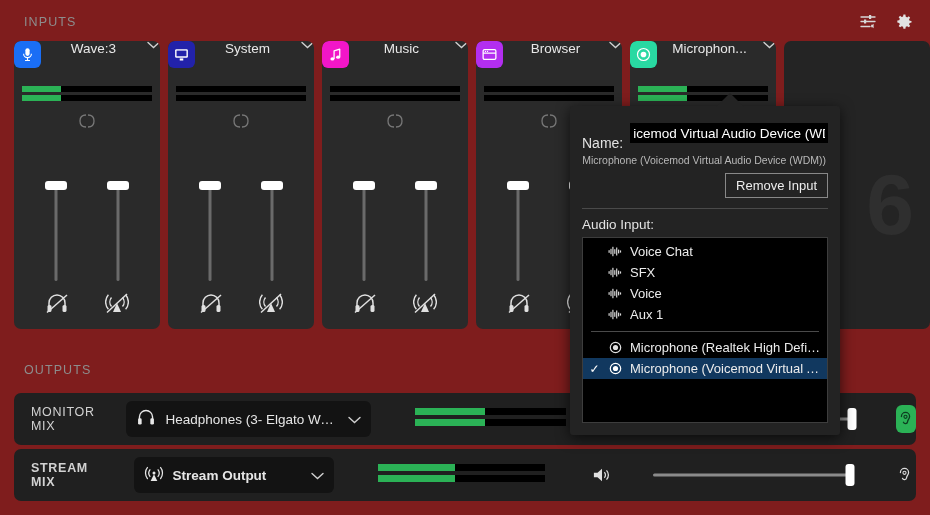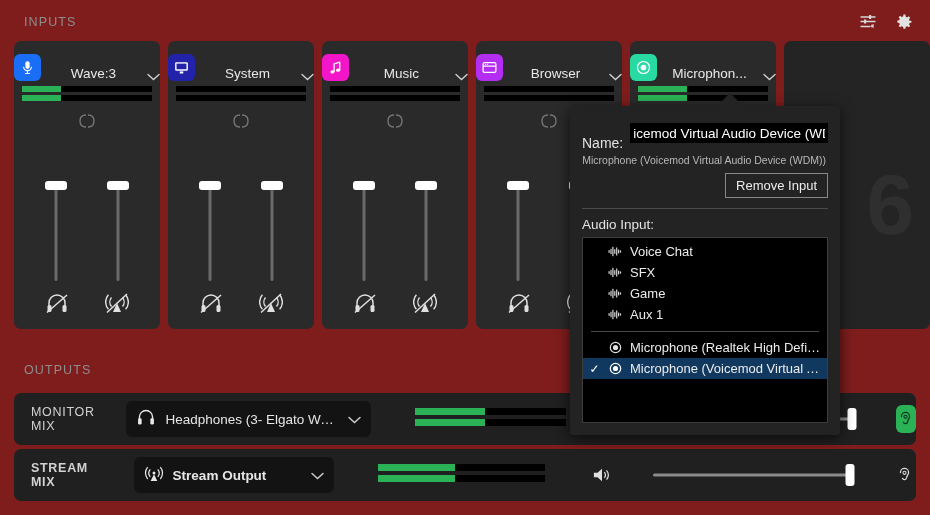--- a/index.html
+++ b/index.html
@@ -46,21 +46,21 @@
     border-radius: 7px;
     flex: 0 0 146px;
     position: relative;
     overflow: hidden;
   }
   .channel.ghost { background: #242424; }
 
   .ch-header {
     height: 40px;
     display: flex;
-    align-items: flex-end;
+    align-items: flex-start;
     padding: 0 0;
     gap: 8px;
   }
   .ch-icon {
     width: 27px; height: 27px;
     border-radius: 6px;
     display: flex; align-items: center; justify-content: center;
     flex: 0 0 27px;
   }
   .ch-icon svg { display:block; }
@@ -779,21 +779,21 @@
               <rect x="0.5" y="4.2" width="1.2" height="2.6"></rect>
               <rect x="2.4" y="2.8" width="1.2" height="5.4"></rect>
               <rect x="4.3" y="0.8" width="1.2" height="9.4"></rect>
               <rect x="6.2" y="3.2" width="1.2" height="4.6"></rect>
               <rect x="8.1" y="1.5" width="1.2" height="8"></rect>
               <rect x="10.0" y="3.6" width="1.2" height="3.8"></rect>
               <rect x="11.9" y="4.4" width="1.2" height="2.2"></rect>
             </g>
           </svg>
         </span>
-        <span class="ai-text">Game</span>
+        <span class="ai-text">Voice</span>
       </div>
 
       <div class="ai-item">
         <span class="ai-check"></span>
         <span class="ai-ico">
           <svg width="14" height="11" viewBox="0 0 14 11">
             <g fill="#d8d8d8">
               <rect x="0.5" y="4.2" width="1.2" height="2.6"></rect>
               <rect x="2.4" y="2.8" width="1.2" height="5.4"></rect>
               <rect x="4.3" y="0.8" width="1.2" height="9.4"></rect>

